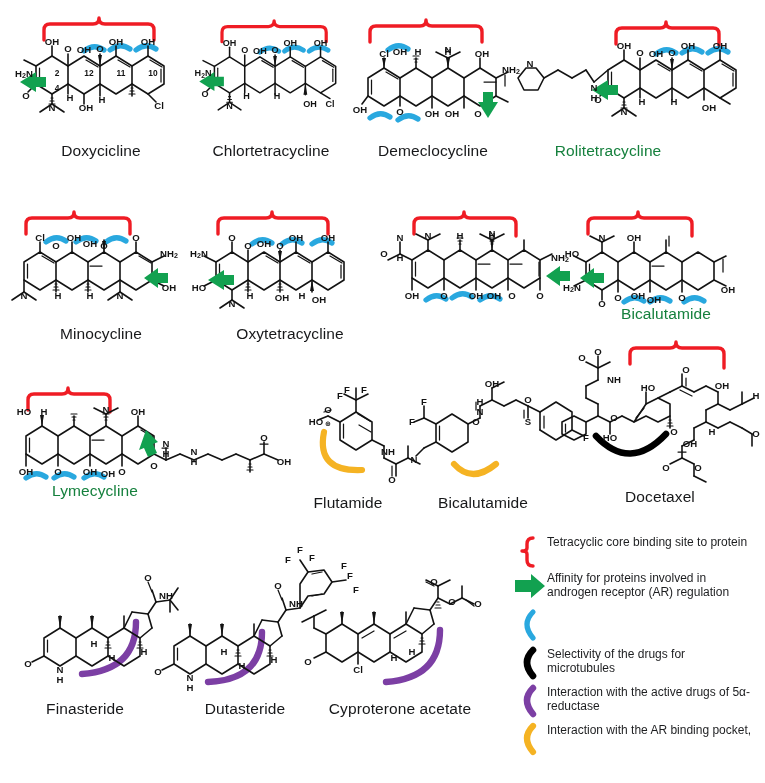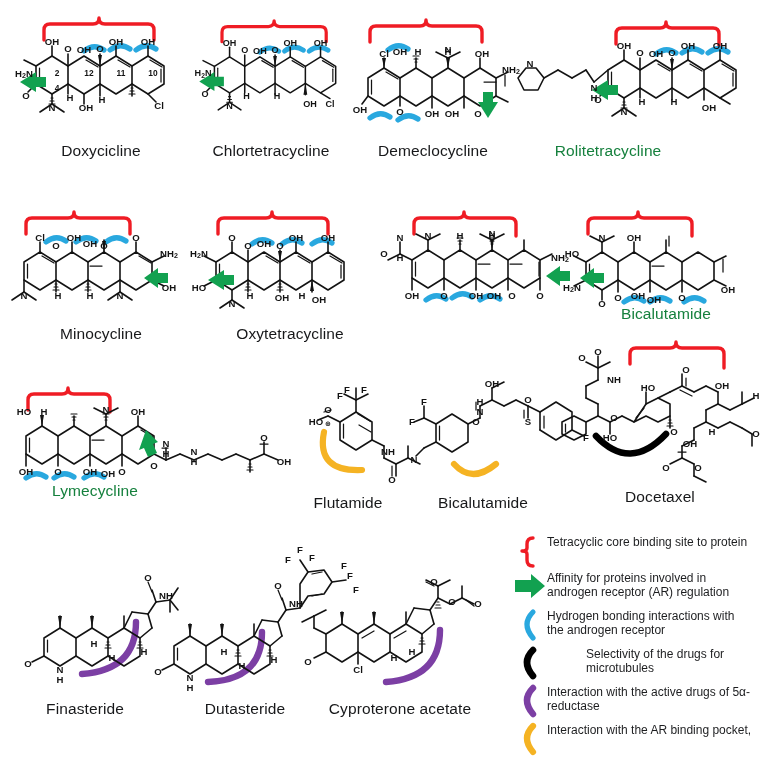--- a/index.html
+++ b/index.html
@@ -942,27 +942,23 @@
       <div>androgen receptor (AR) regulation</div>
     </div>
   </div>
 
   <div class="lgrow" style="top:76px;left:0;width:252px;">
     <div class="lgicon">
       <svg width="34" height="34" viewBox="0 0 34 34">
         <path class="arcB" d="M20 4 Q8 16 20 30"></path>
       </svg>
     </div>
-    <div class="lgtext">
-      <div>Hydrogen bonding interactions with</div>
-      <div>the androgen receptor</div>
-    </div>
   </div>
 
-  <div class="lgrow" style="top:114px;left:0;width:252px;gap:39px;">
+  <div class="lgrow" style="top:114px;left:0;width:252px;">
     <div class="lgicon">
       <svg width="34" height="34" viewBox="0 0 34 34">
         <path class="arcK" d="M20 4 Q8 16 20 30"></path>
       </svg>
     </div>
     <div class="lgtext">
       <div>Selectivity of the drugs for</div>
       <div>microtubules</div>
     </div>
   </div>

